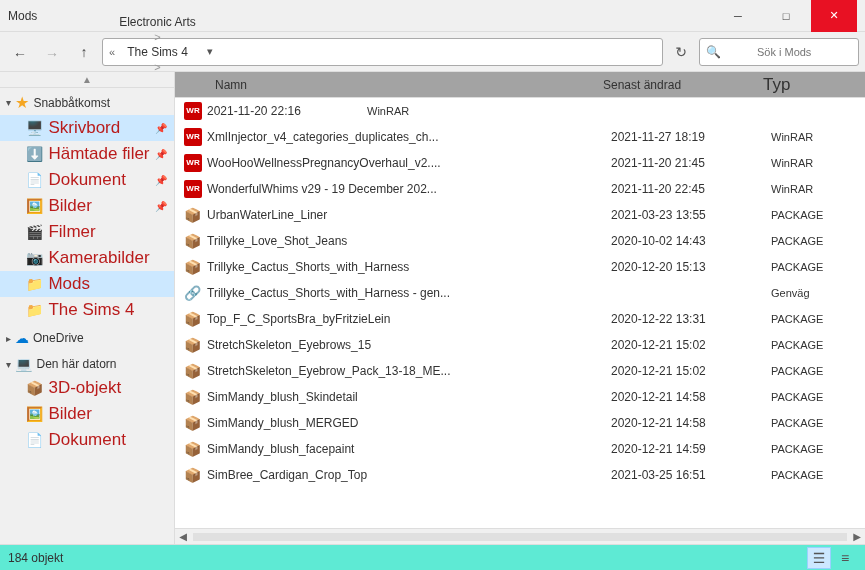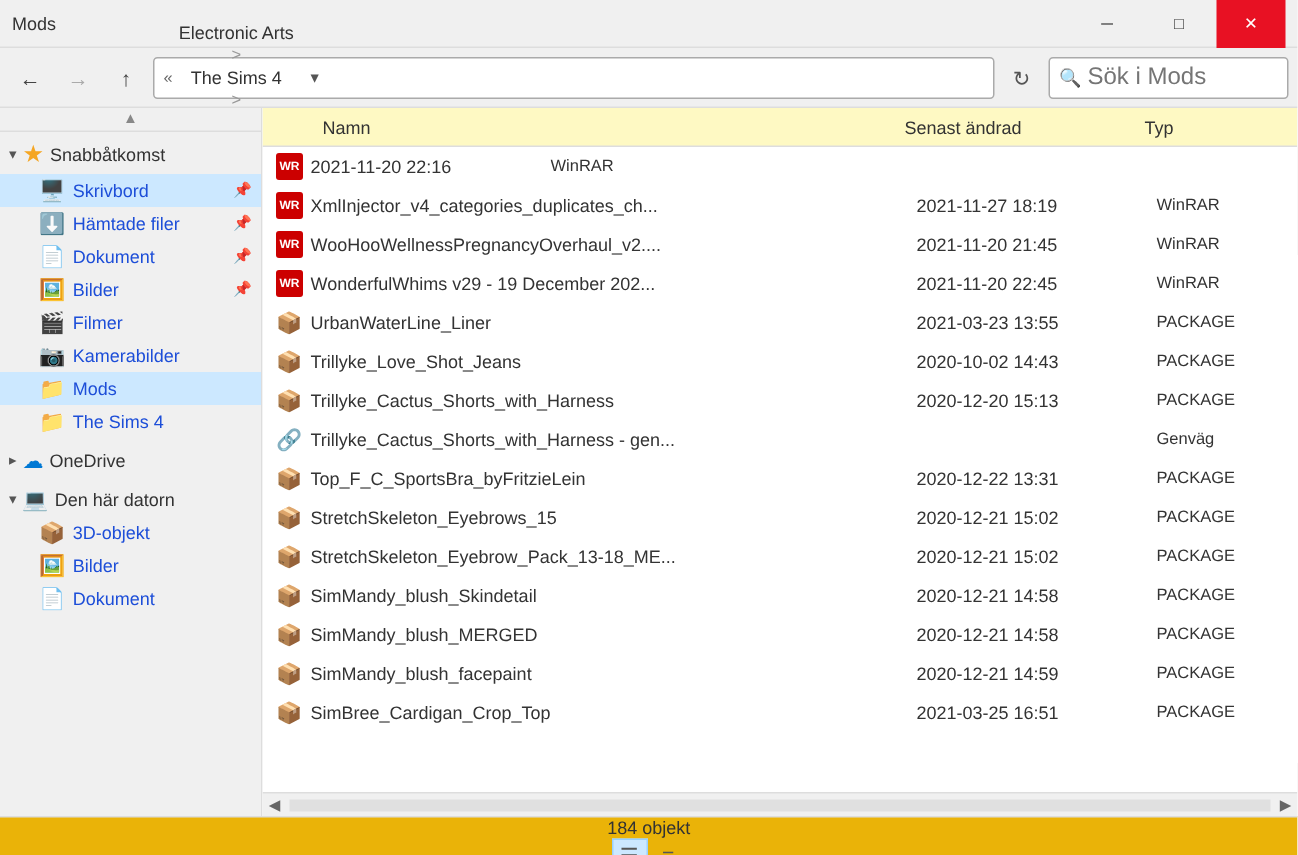--- a/index.html
+++ b/index.html
@@ -129,24 +129,25 @@
       border-radius: 3px;
       display: flex;
       align-items: center;
       padding: 0 6px;
       gap: 4px;
     }
     .search-icon { color: #888; font-size: 12px; }
     .search-input {
       border: none;
       outline: none;
-      font-size: 16px;
+      font-size: 11px;
       width: 100%;
       background: transparent;
       color: #999;
+      margin-left: 32px;
     }
 
     
     .main-area {
       display: flex;
       flex: 1;
       overflow: hidden;
     }
 
     
@@ -185,37 +186,37 @@
     .sidebar-item {
       display: flex;
       align-items: center;
       padding: 3px 6px 3px 26px;
       cursor: pointer;
       gap: 5px;
       user-select: none;
     }
     .sidebar-item.active { background: #cce8ff; }
     .sidebar-item-icon { font-size: 14px; }
-    .sidebar-item-label { font-size: 12px; color: #1d4ed8; }
+    .sidebar-item-label { font-size: 17px; color: #b91c1c; }
     .sidebar-item-pin { font-size: 10px; color: #888; margin-left: auto; }
 
     
     .content-area {
       flex: 1;
       display: flex;
       flex-direction: column;
       overflow: hidden;
       background: white;
     }
 
     
     .column-header {
       display: flex;
       align-items: center;
-      background: #fef9c3;
+      background: #a3a3a3;
       border-bottom: 1px solid #ddd;
       height: 26px;
       padding: 0 4px;
     }
     .col-header-name {
       flex: 1;
       padding: 0 8px;
       font-size: 12px;
       color: #333;
       cursor: pointer;
@@ -225,21 +226,21 @@
       width: 160px;
       padding: 0 8px;
       font-size: 12px;
       color: #333;
       cursor: pointer;
       user-select: none;
     }
     .col-header-type {
       width: 90px;
       padding: 0 8px;
-      font-size: 12px;
+      font-size: 17px;
       color: #333;
       cursor: pointer;
       user-select: none;
     }
     .col-header-scroll { width: 16px; }
 
     
     .file-list {
       flex: 1;
       overflow-y: scroll;
@@ -284,27 +285,26 @@
       color: #333;
       flex-shrink: 0;
       overflow: hidden;
       text-overflow: ellipsis;
       white-space: nowrap;
     }
 
     
     .status-bar {
       height: 26px;
-      background: #eab308;
+      background: #5eead4;
       border-top: 1px solid #ddd;
       display: flex;
       align-items: center;
       padding: 0 8px;
       justify-content: space-between;
-      flex-direction: column;
     }
     .status-text { font-size: 12px; color: #333; }
     .view-btns { display: flex; gap: 2px; }
     .view-btn {
       width: 24px;
       height: 22px;
       border: 1px solid transparent;
       background: transparent;
       cursor: pointer;
       display: flex;

